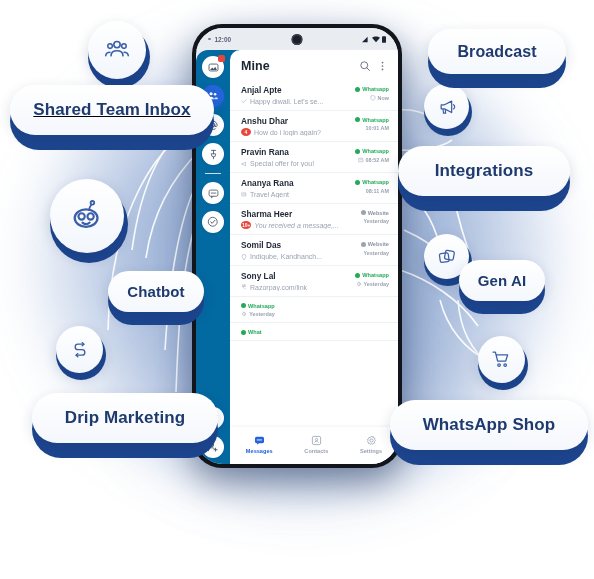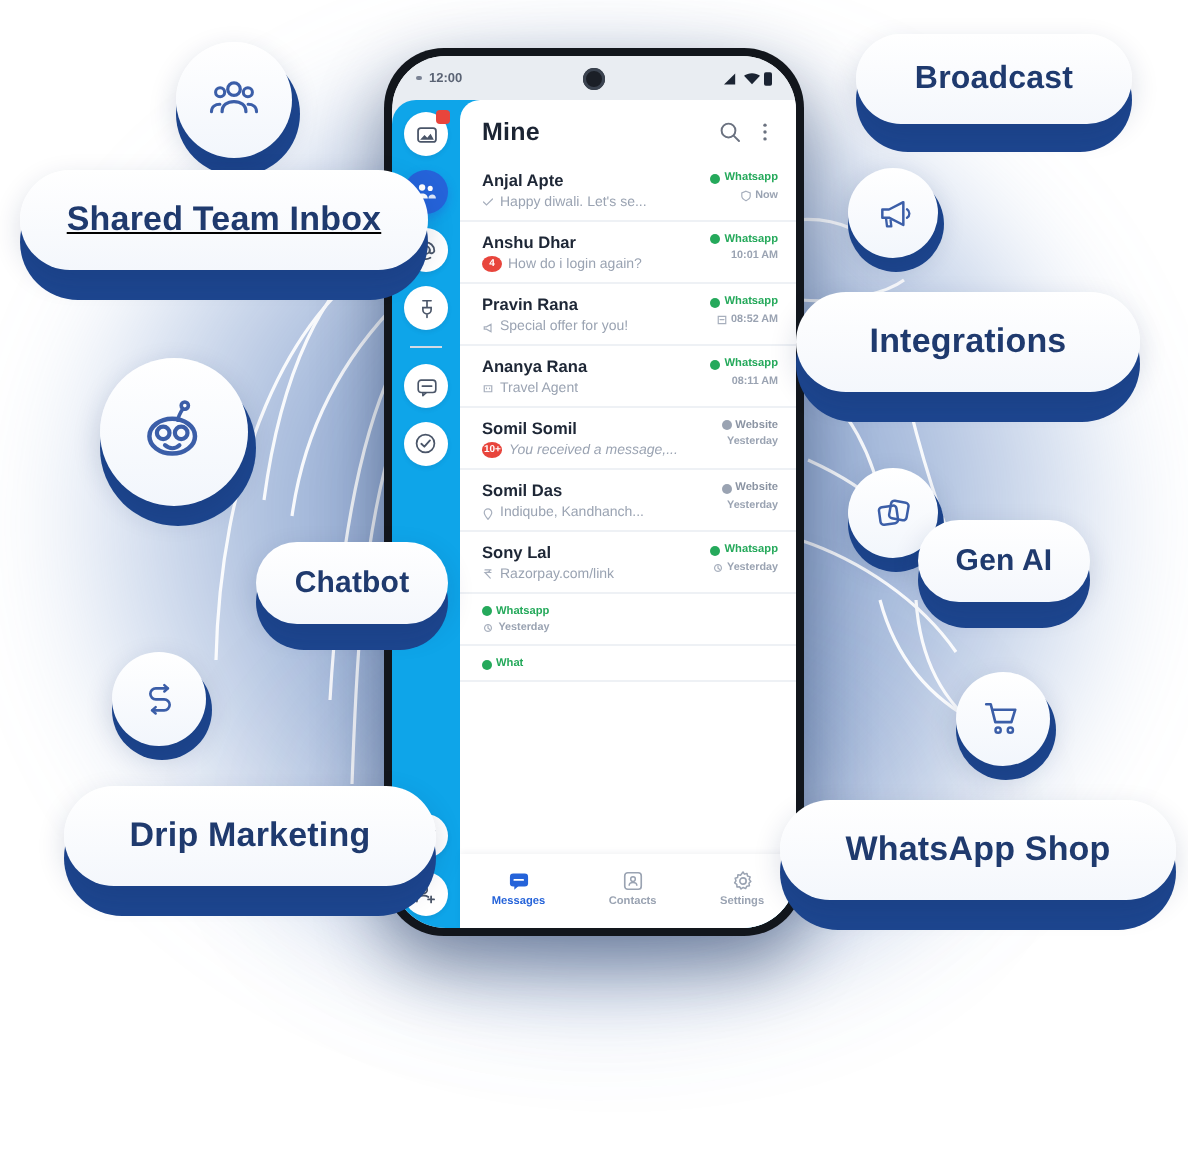--- a/index.html
+++ b/index.html
@@ -49,21 +49,21 @@
   }
   .sb-left{display:flex;align-items:center;gap:4px;font-size:6.5px;color:#5a6374;font-weight:600;}
   .sb-dot{width:2.5px;height:2.5px;border-radius:50%;background:#7a8294;display:inline-block;}
   .punch{
     position:absolute;left:50%;top:6px;transform:translateX(-50%);
     width:11px;height:11px;border-radius:50%;background:#1b1f27;
     box-shadow:inset 0 0 0 1.5px #3b4350;
   }
   .sb-right{margin-left:auto;display:flex;align-items:center;gap:2.5px;}
 
-  .phone-body{flex:1;display:flex;min-height:0;background:#0ea5e9;border-radius:12px;}
+  .phone-body{flex:1;display:flex;min-height:0;background:#0369a1;border-radius:12px;}
 
   
   .rail{
     width:34px;flex:0 0 34px;display:flex;flex-direction:column;align-items:center;
     padding-top:6px;gap:7px;background:transparent;
   }
   .rail-btn{
     width:22px;height:22px;border-radius:50%;background:#fff;
     display:flex;align-items:center;justify-content:center;position:relative;
     box-shadow:0 1px 2px rgba(30,50,90,.10);
@@ -344,21 +344,21 @@
                     <span class="chan-dot" style="background: rgb(37, 169, 91);"></span>
                     <span>Whatsapp</span>
                   </div>
                   <div class="time-wrap">
                     <span class="time">08:11 AM</span>
                   </div>
                 </div>
               </div>
               <div class="chat-row">
                 <div class="chat-main">
-                  <div class="chat-name">Somil Somil</div>
+                  <div class="chat-name">Sharma Heer</div>
                   <div class="chat-sub">
                     <span class="unread">10+</span>
                     <span class="chat-prev italic">You received a message,...</span>
                   </div>
                 </div>
                 <div class="chat-meta">
                   <div class="chan web">
                     <span class="chan-dot" style="background: rgb(154, 163, 178);"></span>
                     <span>Website</span>
                   </div>
@@ -536,35 +536,35 @@
     </div>
   </div>
 
   <div class="pill-wrap" style="left:10px;top:92px;width:204px;height:58px;">
     <div class="pill-base"></div>
     <div class="pill" style="width:204px;height:50px;top:-7px;text-decoration:underline;">
       <span>Shared Team Inbox</span>
     </div>
   </div>
 
-  <div class="pill-wrap" style="left:108px;top:277px;width:96px;height:48px;margin-left:20px;">
+  <div class="pill-wrap" style="left:108px;top:277px;width:96px;height:48px;">
     <div class="pill-base"></div>
     <div class="pill" style="width:96px;height:41px;top:-6px;">
       <span style="font-size:15px;">Chatbot</span>
     </div>
   </div>
 
   <div class="pill-wrap" style="left:32px;top:400px;width:186px;height:58px;">
     <div class="pill-base"></div>
     <div class="pill" style="width:186px;height:50px;top:-7px;">
       <span>Drip Marketing</span>
     </div>
   </div>
 
-  <div class="pill-wrap" style="left:428px;top:24px;width:138px;height:52px;">
+  <div class="pill-wrap" style="left:428px;top:36px;width:138px;height:52px;">
     <div class="pill-base"></div>
     <div class="pill" style="width:138px;height:45px;top:-7px;">
       <span style="font-size:16px;">Broadcast</span>
     </div>
   </div>
 
   <div class="pill-wrap" style="left:398px;top:153px;width:172px;height:58px;">
     <div class="pill-base"></div>
     <div class="pill" style="width:172px;height:50px;top:-7px;">
       <span>Integrations</span>

